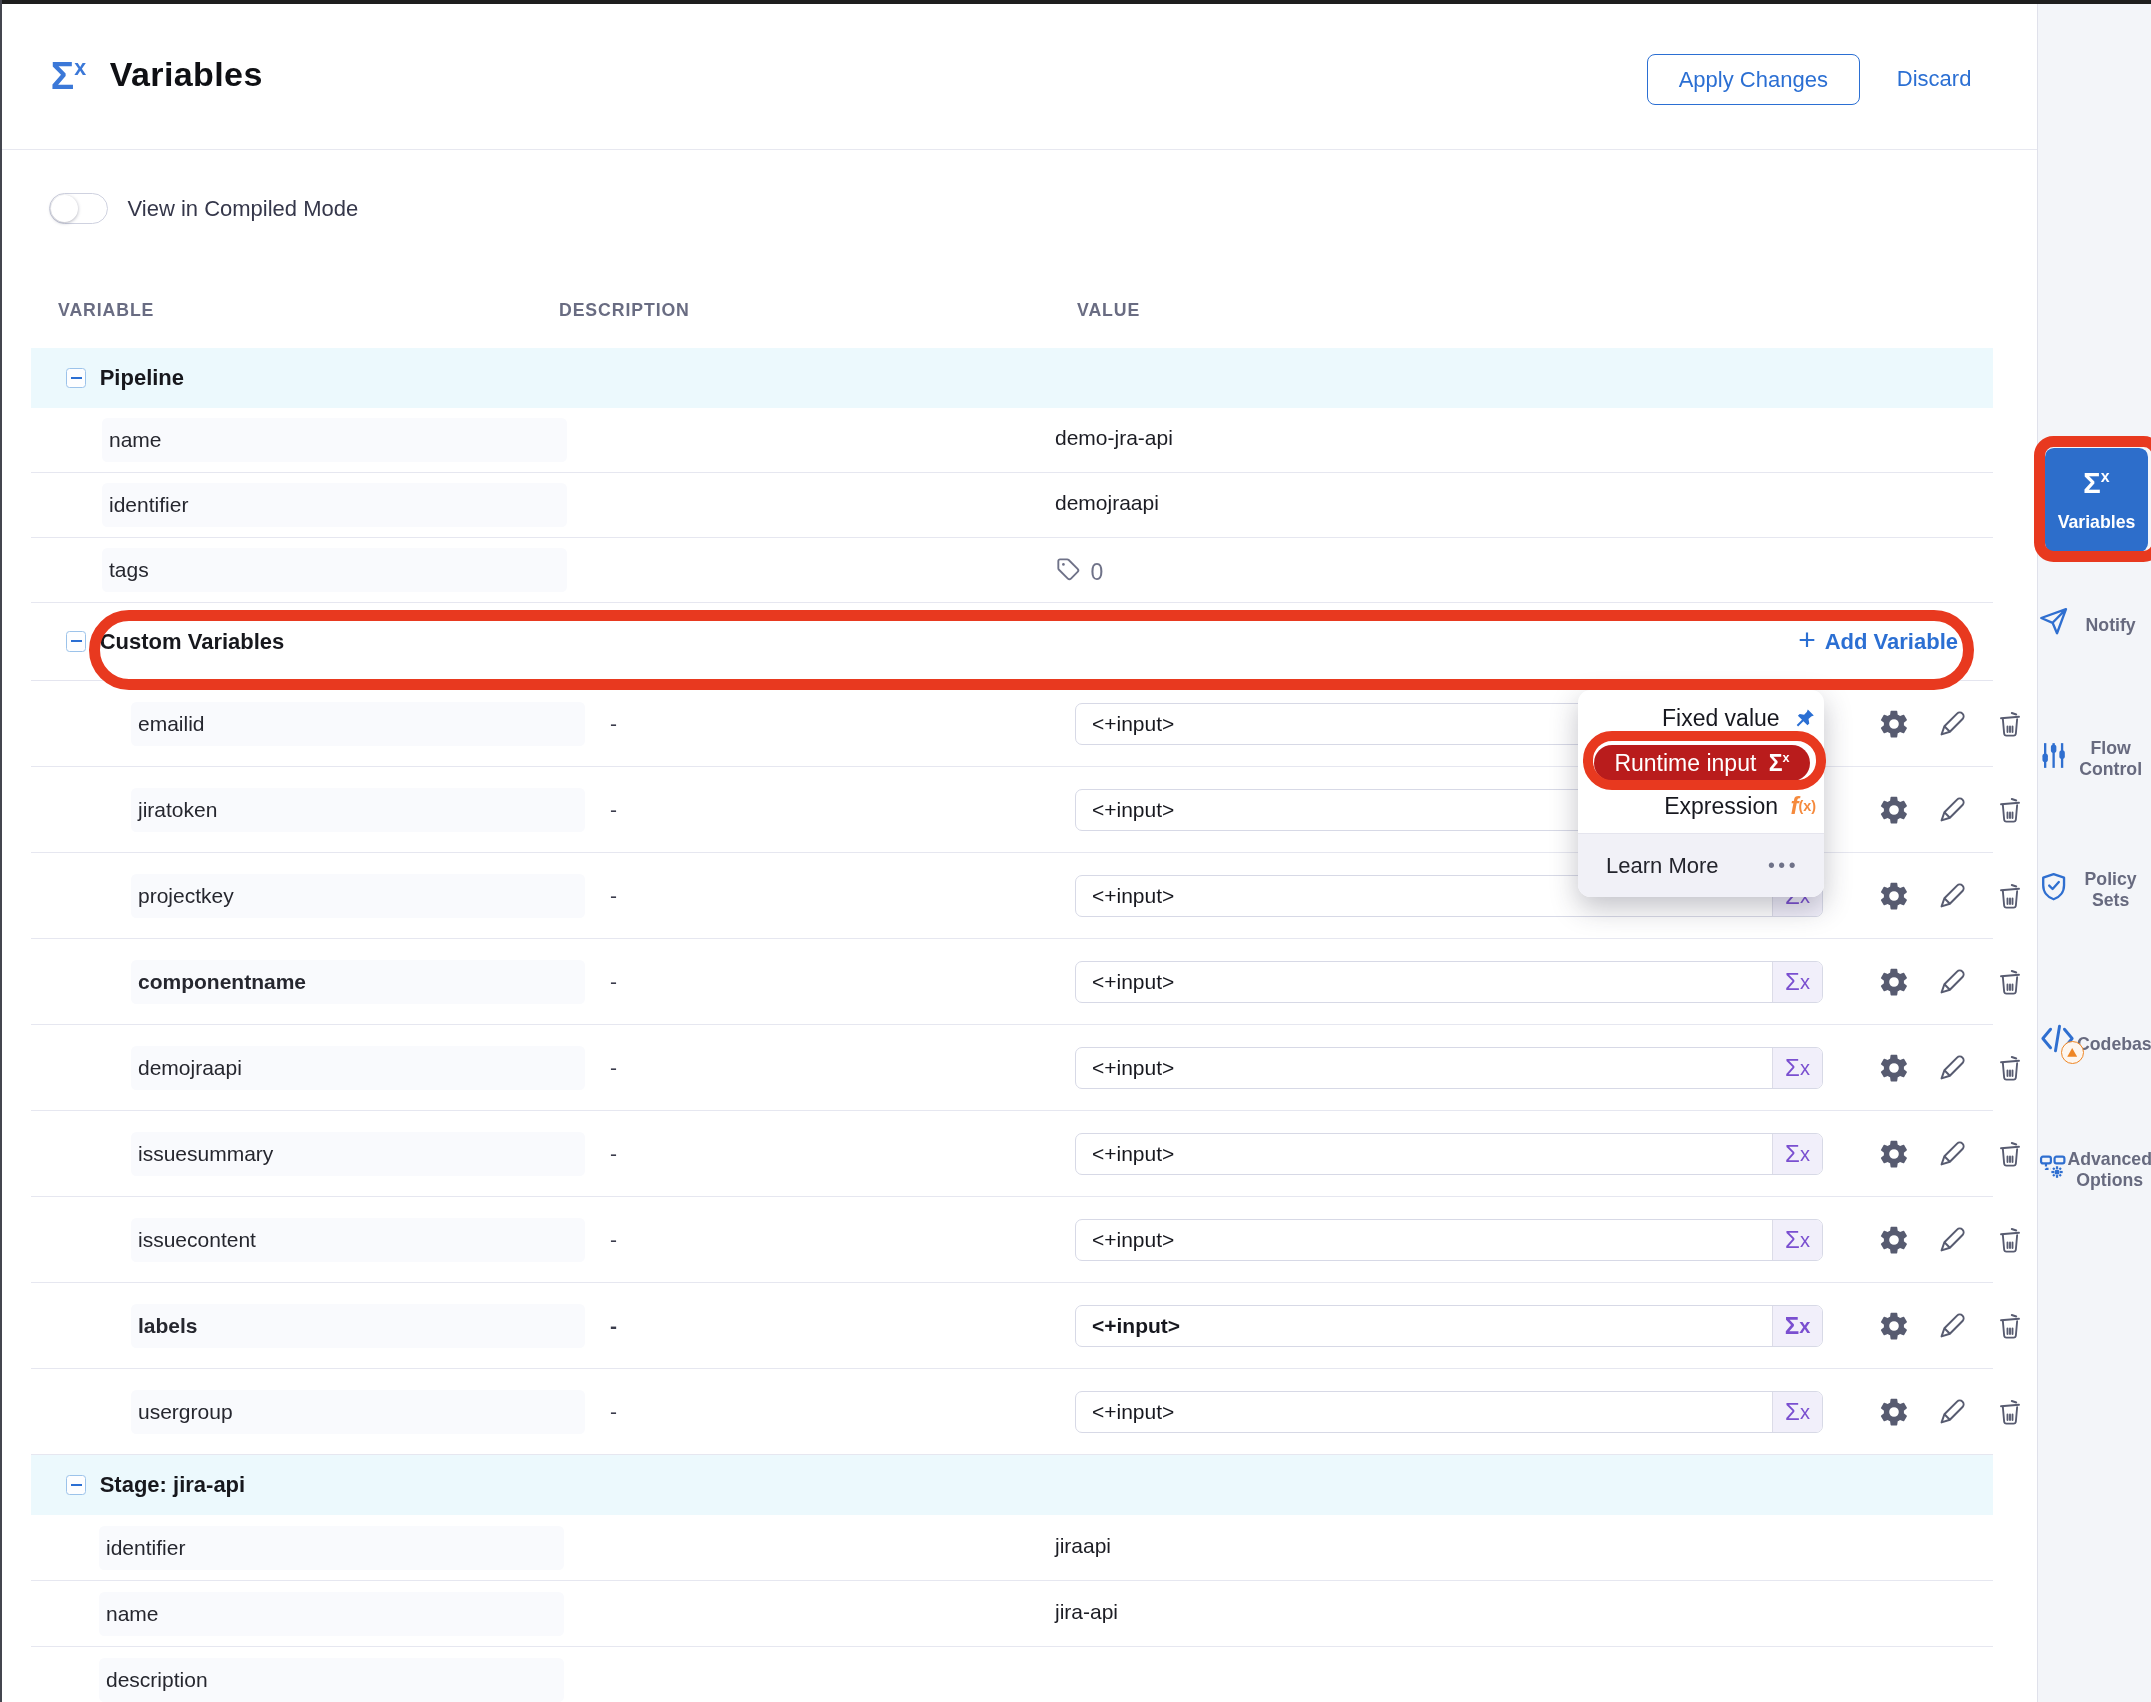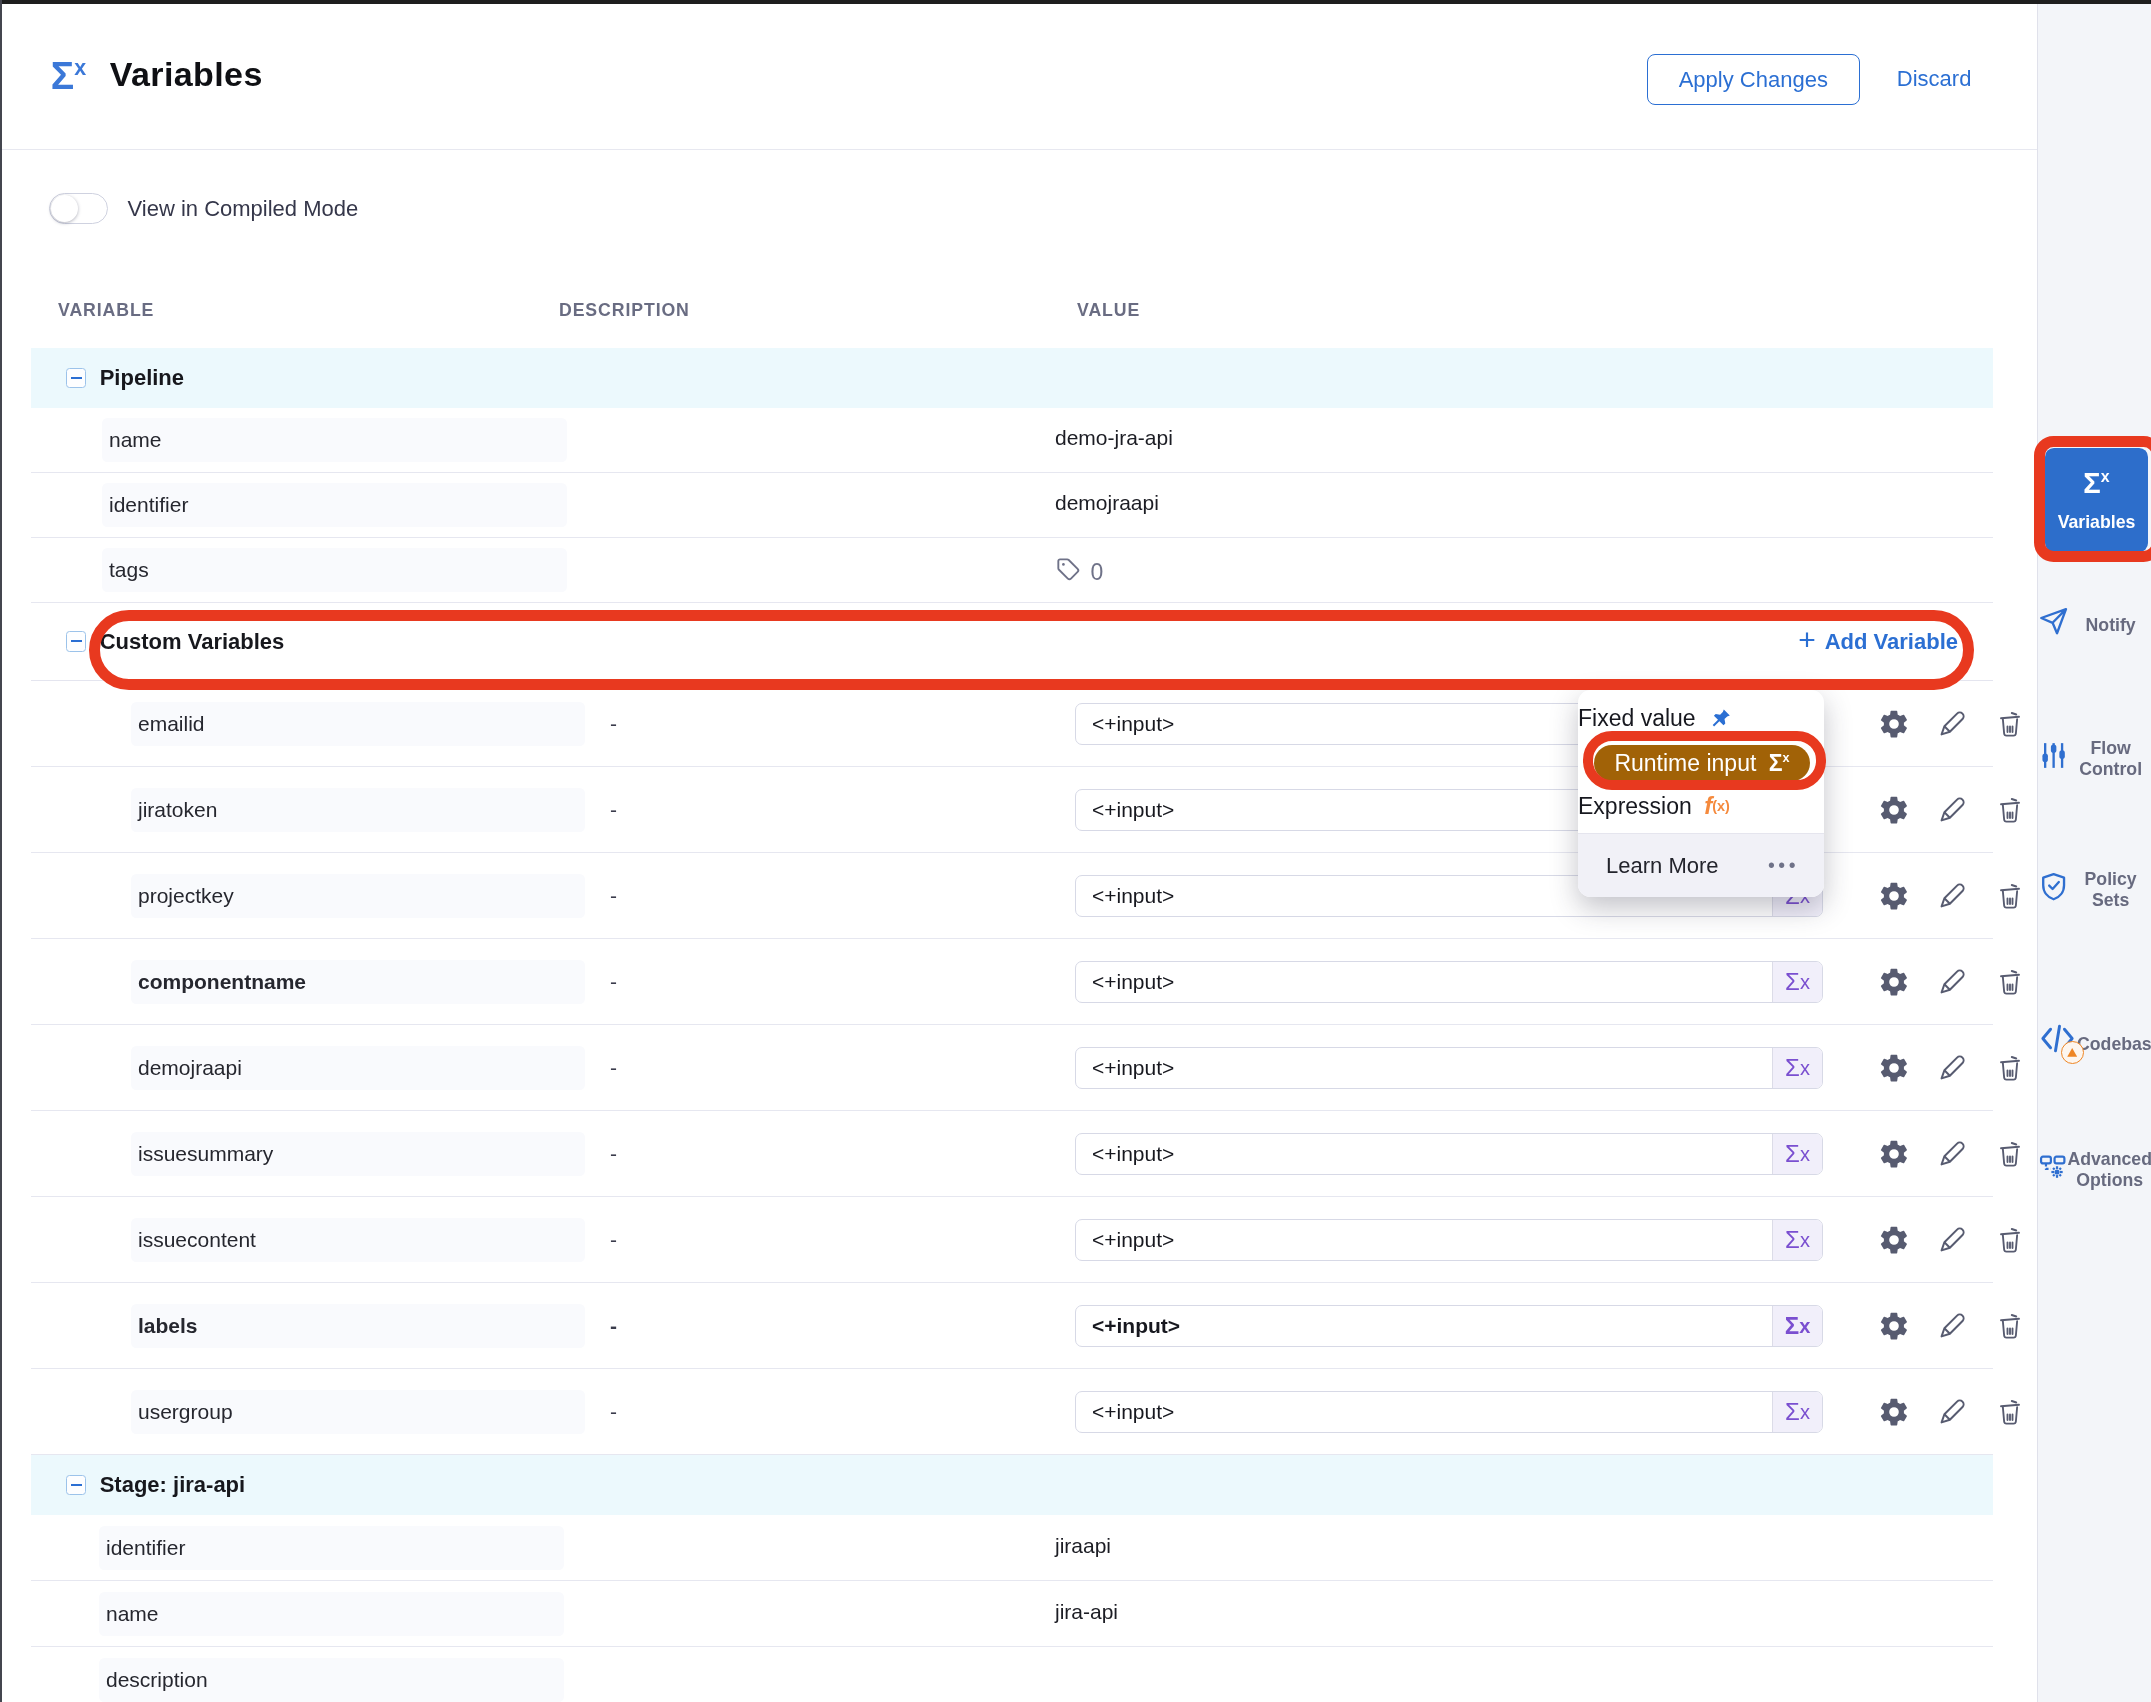--- a/index.html
+++ b/index.html
@@ -58,25 +58,25 @@
                background:#fff;box-sizing:border-box;display:flex;align-items:center;overflow:hidden;}
   .input-text{flex:1;margin-left:16px;font-size:21px;color:#17181f;}
   .sigma-seg{flex:0 0 49px;height:100%;background:#f1effa;border-left:0.9px solid #dcdce8;display:flex;align-items:center;justify-content:center;
              font-size:24px;color:#7a4fd0;}
   .row-actions{position:absolute;right:-33px;display:flex;align-items:center;}
   .act{width:32px;height:32px;display:flex;align-items:center;justify-content:center;margin-left:26px;}
 
   
   .dropdown{position:absolute;left:1578px;top:690px;width:246px;height:207px;background:#fff;border-radius:12.4px;
             box-shadow:0 10.6px 28px rgba(40,41,61,.28);z-index:40;}
-  .dd-item{height:43px;display:flex;align-items:center;justify-content:flex-start;padding-right:37px;}
+  .dd-item{height:43px;display:flex;align-items:center;justify-content:flex-end;padding-right:8px;}
   .dd-item:first-child{padding-top:7px;}
   .dd-label{font-size:23px;color:#17181f;}
   .dd-icon{margin-left:12.4px;display:flex;align-items:center;}
-  .dd-pill{margin:5.3px 14px 3.5px auto;width:216px;height:36px;border-radius:18.6px;background:#a16207;
+  .dd-pill{margin:5.3px 14px 3.5px auto;width:216px;height:36px;border-radius:18.6px;background:#b91c1c;
            display:flex;align-items:center;justify-content:center;}
   .dd-pill .dd-label{color:#fff;}
   .dd-pill .sigma{color:#fff;font-size:23px;margin-left:12.4px;}
   .fx{color:#f58a3d;font-size:24px;font-style:italic;font-weight:600;}
   .fx sub{font-size:.6em;font-style:normal;}
   .dd-footer{position:absolute;left:0;right:0;bottom:0;height:63px;background:#f1f1f7;border-top:0.9px solid #e5e5ee;
              border-radius:0 0 12.4px 12.4px;display:flex;align-items:center;}
   .dd-more{margin-left:28px;font-size:22px;color:#23242c;}
   .dd-dots{margin-left:auto;margin-right:25px;color:#6f7288;font-size:19.5px;letter-spacing:3.5px;}
 

